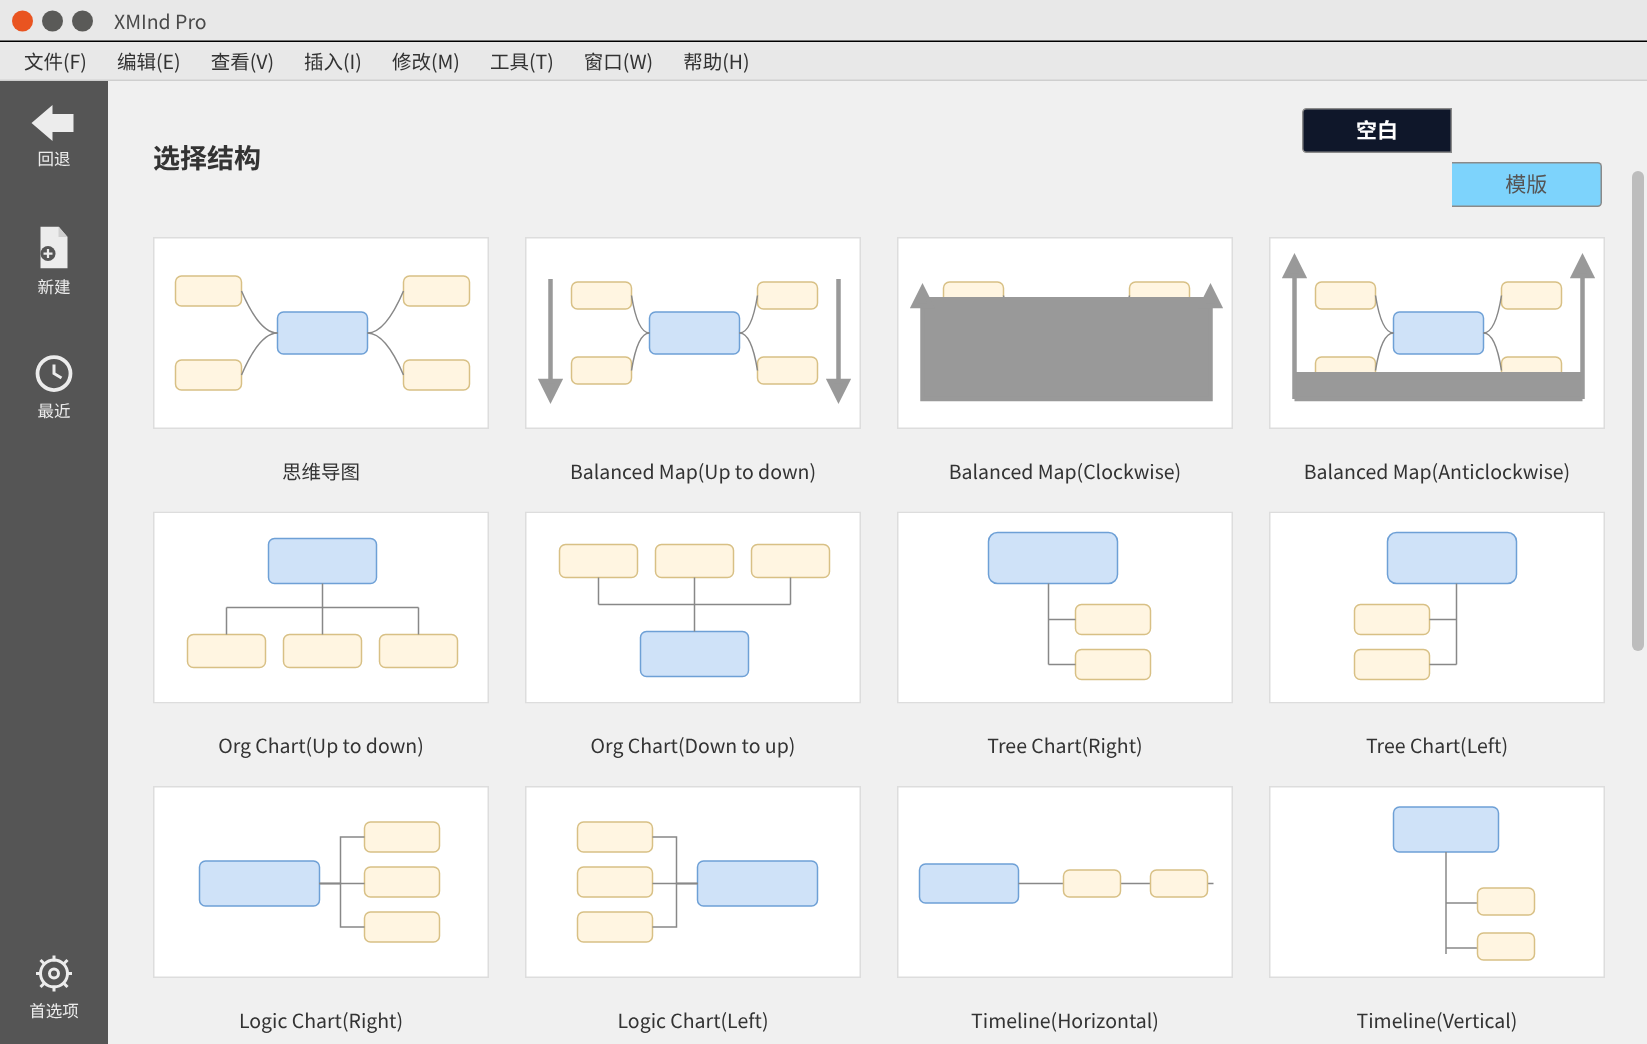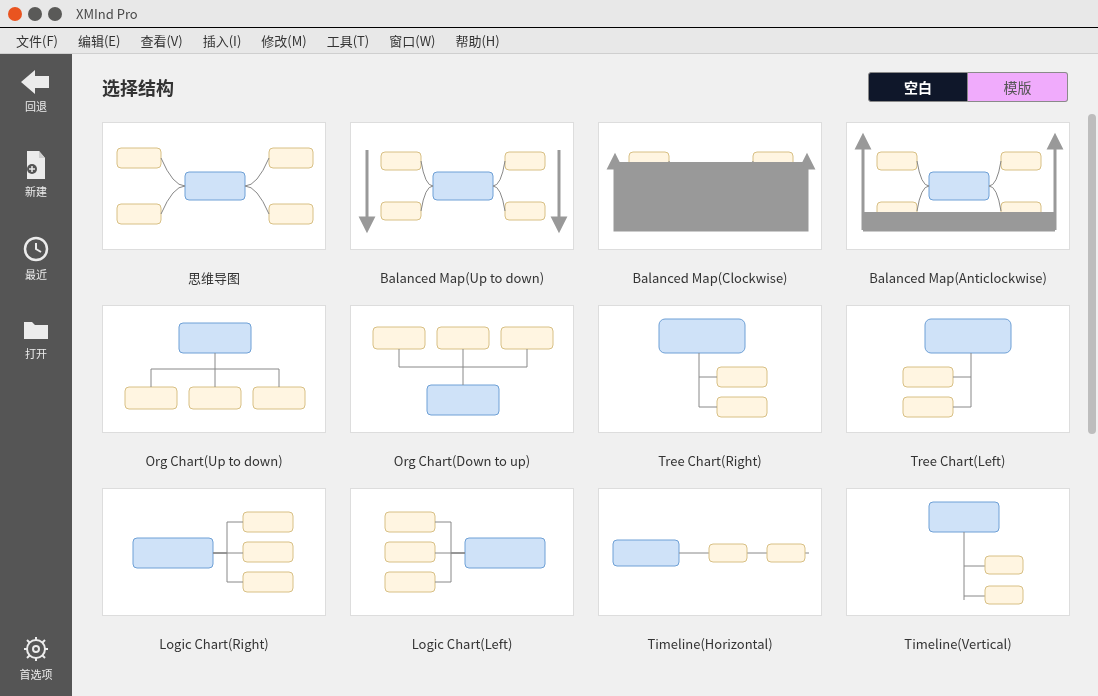--- a/index.html
+++ b/index.html
@@ -26,21 +26,21 @@
 .side-item span.label{ font-size:11px;}
 .side-spacer{ flex:1;}
 
 .content { flex:1; background:#f0f0f0; position:relative; overflow:hidden;}
 .content-inner{ padding:18px 30px 10px 30px; height:100%; overflow:hidden;}
 .content-header{ display:flex; align-items:center; justify-content:space-between; margin-bottom:20px;}
 .page-heading{ font-size:18px; font-weight:bold; color:#333;}
 .toggle-group{ display:flex;}
 .toggle-btn{ width:100px; height:30px; display:flex; align-items:center; justify-content:center; font-size:14px; border:1px solid #8a8a8a; cursor:pointer;}
 .toggle-btn.active{ background:#0f172a; color:#fff;font-weight:bold;}
-.toggle-btn:not(.active){ background:#f0abfc; color:#555;}
+.toggle-btn:not(.active){ background:#7dd3fc; color:#555;margin-top:36px;}
 .toggle-btn:first-child{ border-radius:3px 0 0 3px;}
 .toggle-btn:last-child { border-radius:0 3px 3px 0; border-left:none;}
 
 .grid{ display:grid; grid-template-columns:repeat(4,224px); column-gap:24px; row-gap:18px;}
 .card{ display:flex; flex-direction:column; align-items:center; gap:18px; cursor:pointer;}
 .thumb{ width:224px; height:128px; background:#fff; border:1px solid #ddd; display:flex; align-items:center; justify-content:center;}
 .card-label{ font-size:13px; color:#333;}
 
 
 .blue-node{ fill:#cfe2f8; stroke:#6ea0d6; stroke-width:1;}
@@ -92,26 +92,20 @@
           <path d="M8 15 V21 M5 18 H11" stroke="#ececec" stroke-width="1.5"></path>
       </svg>
       <span class="label">新建</span>
     </div>
     <div class="side-item">
       <svg width="26" height="26">
         <circle cx="13" cy="13" r="11" fill="none" stroke="#ececec" stroke-width="2.5"></circle>
         <path d="M13 7 V13 L18 16" stroke="#ececec" stroke-width="2" fill="none"></path>
       </svg>
       <span class="label">最近</span>
-    </div>
-    <div class="side-item">
-      <svg width="28" height="22">
-        <path d="M2 3 H10 L13 6 H26 V20 H2 Z" fill="#ececec"></path>
-      </svg>
-      <span class="label">打开</span>
     </div>
     <div class="side-spacer"></div>
     <div class="side-item" style="margin-bottom:10px;">
       <svg width="26" height="26">
         <circle cx="13" cy="13" r="9" fill="none" stroke="#ececec" stroke-width="2"></circle>
         <circle cx="13" cy="13" r="3" fill="none" stroke="#ececec" stroke-width="2"></circle>
         <g stroke="#ececec" stroke-width="2">
           <line x1="13" y1="1" x2="13" y2="5"></line>
             <line x1="13" y1="21" x2="13" y2="25"></line>
           <line x1="1" y1="13" x2="5" y2="13"></line>

